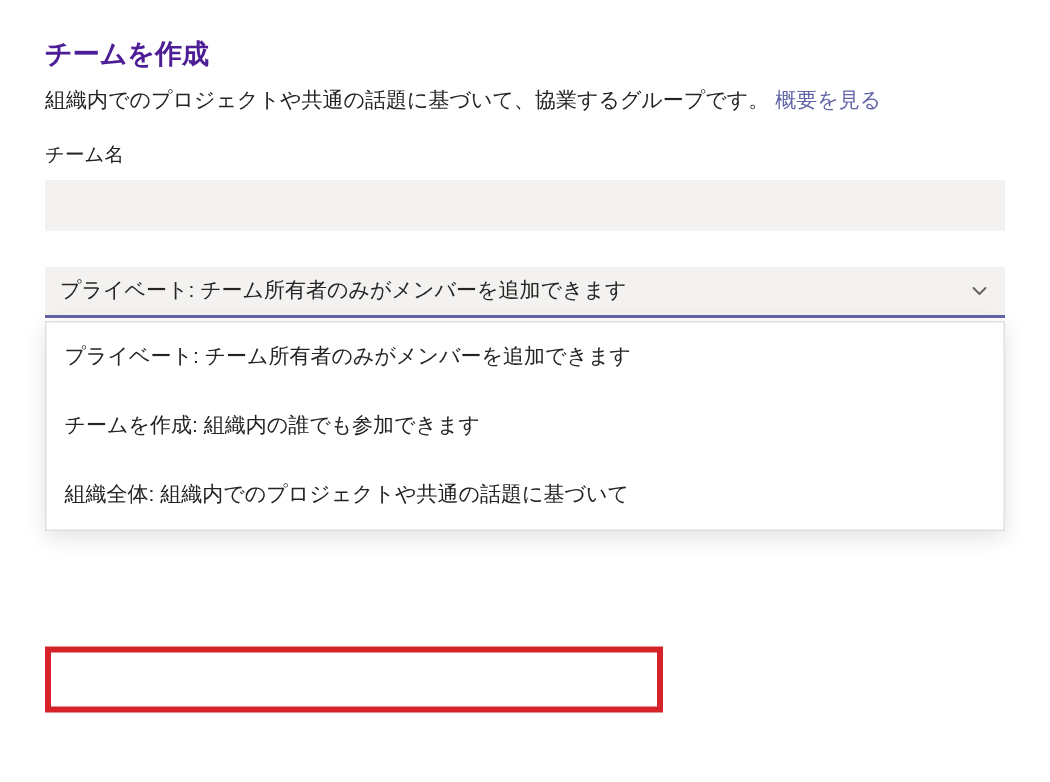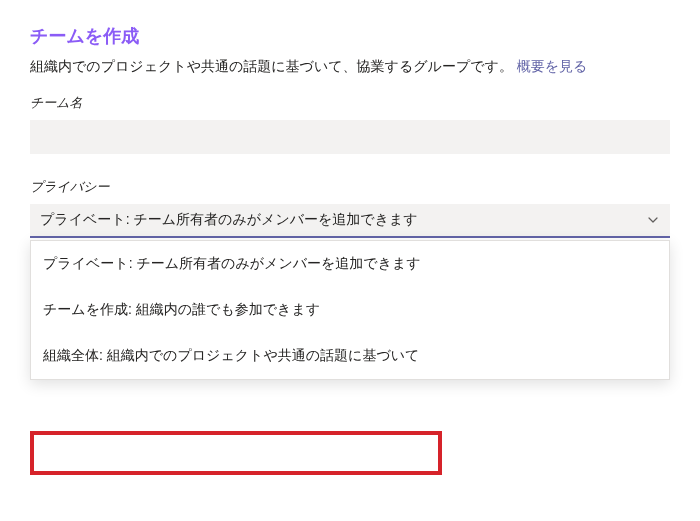--- a/index.html
+++ b/index.html
@@ -16,41 +16,40 @@
       overflow: hidden;
       color: #252423;
     }
     .dialog {
       padding: 24px 30px 24px 30px;
     }
     .title {
       font-size: 18px;
       font-weight: 700;
       margin-bottom: 10px;
-      color: #8b5cf6;
+      color: #4c1d95;
     }
     .subtitle-row {
       font-size: 14px;
       color: #252423;
       margin-bottom: 18px;
     }
     .subtitle-link {
       color: #6264a7;
       text-decoration: none;
       cursor: pointer;
     }
     .field-group {
       margin-bottom: 24px;
     }
     .field-label {
       font-size: 13px;
       color: #252423;
       margin-bottom: 8px;
       display: block;
-      font-style: italic;
     }
     .text-input {
       width: 100%;
       height: 34px;
       background: #f3f2f1;
       border: none;
       border-bottom: 1px solid transparent;
       padding: 6px 10px;
       font-size: 14px;
       font-family: inherit;
@@ -135,21 +134,20 @@
     <a class="subtitle-link">概要を見る</a>
   </div>
 
   <div class="field-group">
     <label class="field-label">チーム名</label>
     <input type="text" class="text-input" value="" style="">
   </div>
 
 
   <div class="field-group" style="margin-bottom:0;">
-    <label class="field-label">プライバシー</label>
 
     <div class="dropdown-wrap">
       <div class="dropdown-selected">
         <span>プライベート: チーム所有者のみがメンバーを追加できます</span>
         <span class="chevron">
           <svg viewBox="0 0 12 12" fill="none">
               <path d="M2 4 L6 8 L10 4" stroke-width="1.2" stroke-linecap="round" stroke-linejoin="round"></path>
             </svg>
         </span>
       </div>

